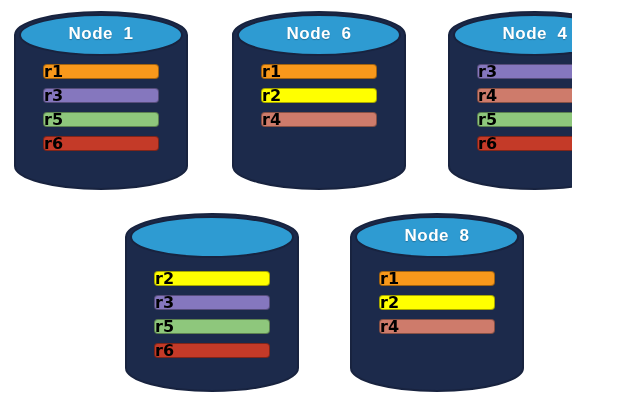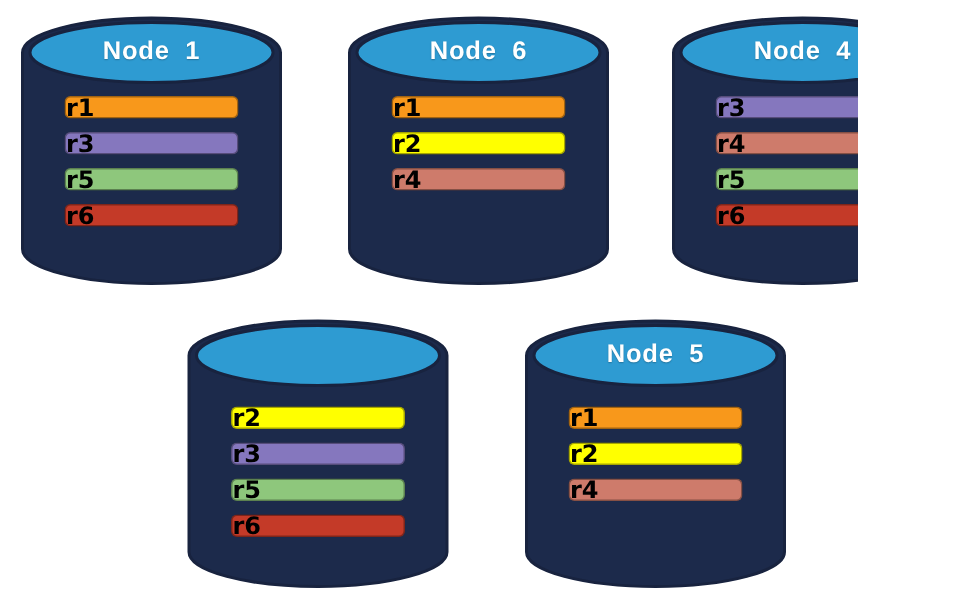--- a/index.html
+++ b/index.html
@@ -91,21 +91,21 @@
       <div class="bar" style="background-color: rgb(142, 199, 124);">r5</div>
       <div class="bar" style="background-color: rgb(196, 58, 40);">r6</div>
     </div>
   </div>
 
   <div class="node row-bottom" style="left:349px;top:211px">
     <svg class="cyl" viewBox="0 0 176 183" aria-hidden="true">
       <path class="cyl-body" d="M2 26 A86 23 0 0 1 174 26 L174 157 A86 23 0 0 1 2 157 Z"></path>
       <ellipse class="cyl-top" cx="88" cy="26" rx="81" ry="20"></ellipse>
     </svg>
-    <div class="node-title">Node  5</div>
+    <div class="node-title">Node  8</div>
     <div class="bars">
       <div class="bar" style="background-color: rgb(248, 152, 27);">r1</div>
       <div class="bar" style="background-color: rgb(255, 255, 0);">r2</div>
       <div class="bar" style="background-color: rgb(206, 123, 107);">r4</div>
     </div>
   </div>
 
 </div>
 
 </body></html>

